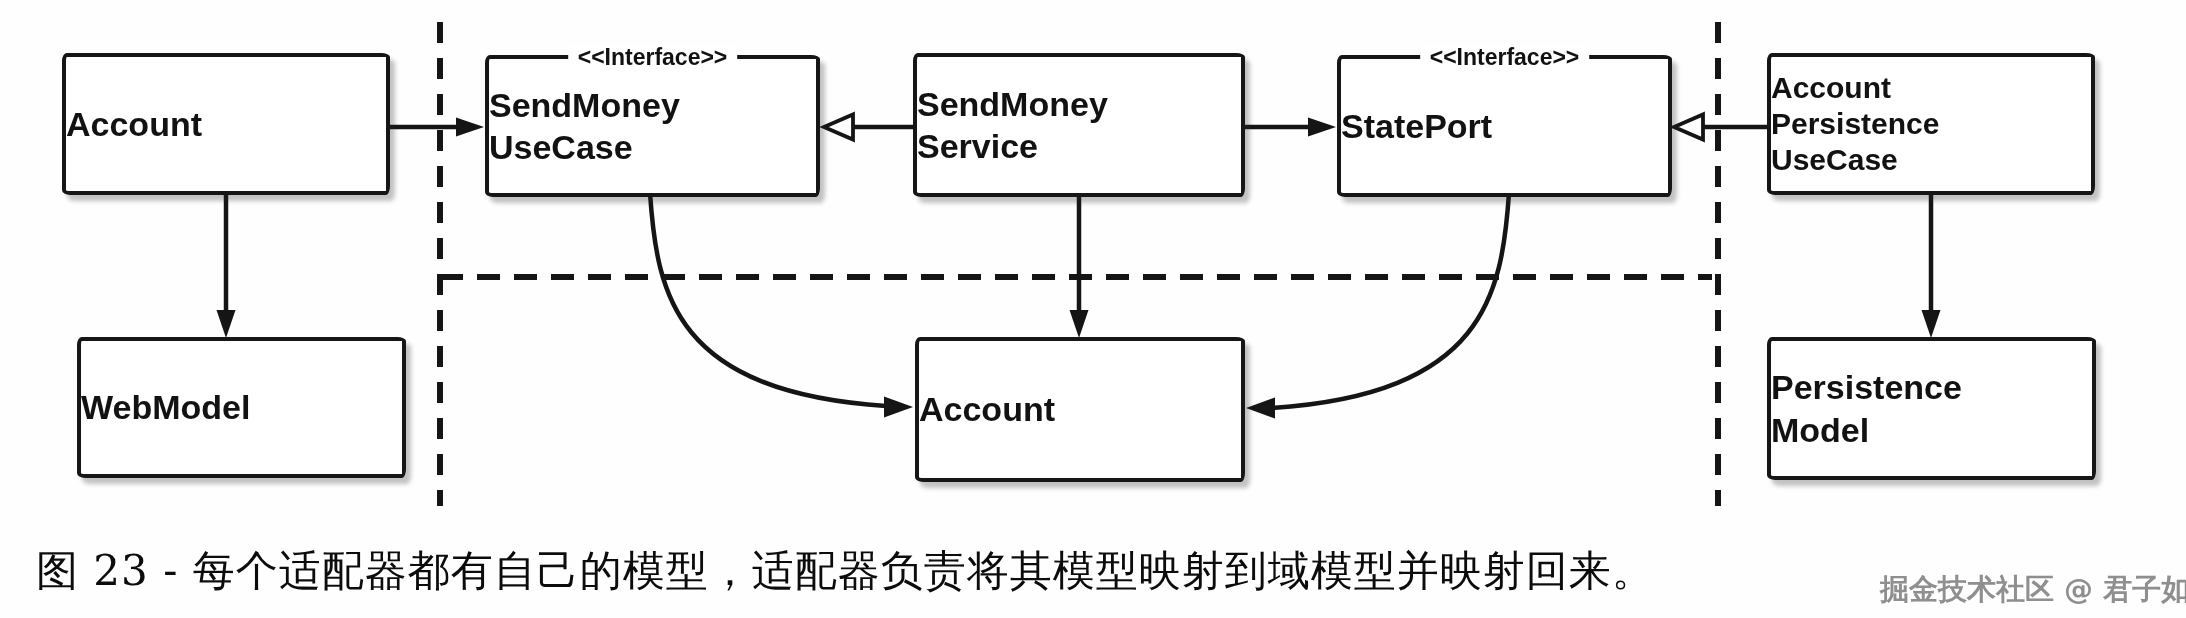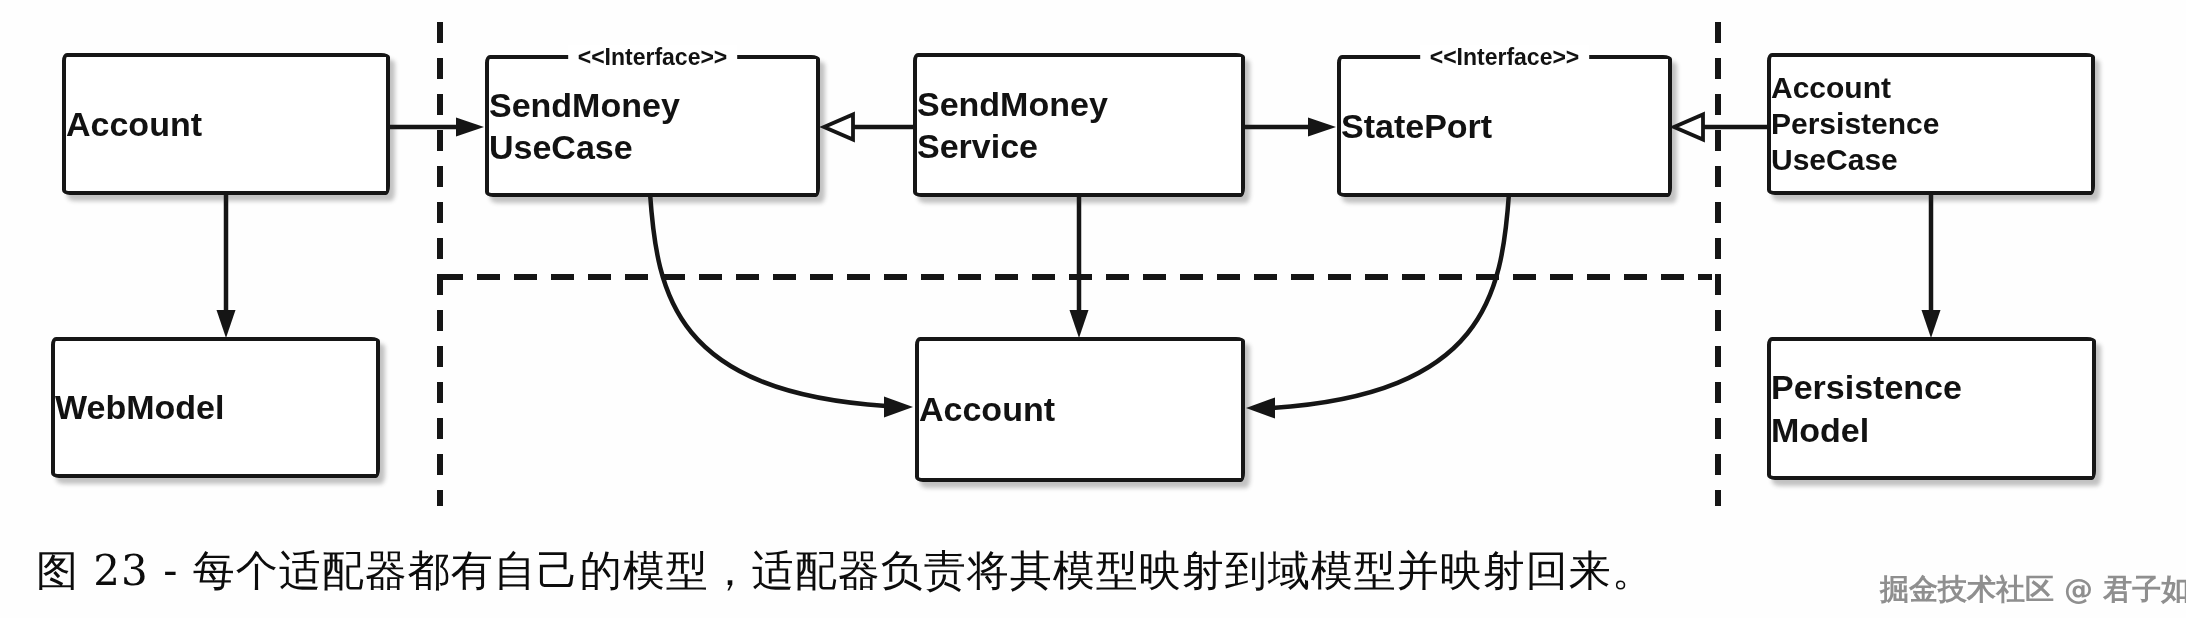--- a/index.html
+++ b/index.html
@@ -10,21 +10,21 @@
   
   .box{position:absolute;background:#ffffff;border:4px solid #161616;
        box-shadow:5px 6px 4px rgba(40,40,40,.28);
        border-radius:5px 9px 4px 8px / 8px 4px 9px 5px;
        display:flex;flex-direction:column;align-items:flex-start;justify-content:center;
        color:#121212;font-weight:bold;text-align:center;}
   .box .bl{font-size:34px;line-height:1.24;white-space:nowrap;}
   .box.small .bl{font-size:30px;line-height:1.2;}
 
   #box-controller{left:62px;top:53px;width:320px;height:134px;}
-  #box-webmodel  {left:51px;top:337px;width:321px;height:133px;}
+  #box-webmodel  {left:77px;top:337px;width:321px;height:133px;}
   #box-usecase   {left:485px;top:55px;width:327px;height:134px;}
   #box-service   {left:913px;top:53px;width:324px;height:136px;}
   #box-account   {left:915px;top:337px;width:322px;height:137px;}
   #box-stateport {left:1337px;top:55px;width:327px;height:134px;}
   #box-adapter   {left:1767px;top:53px;width:320px;height:134px;}
   #box-pmodel    {left:1767px;top:337px;width:321px;height:135px;}
 
   .stereo{position:absolute;top:0;left:50%;transform:translate(-50%,-58%);
           background:#ffffff;padding:0 10px;font-size:23px;font-weight:bold;
           line-height:1.05;white-space:nowrap;color:#121212;}

